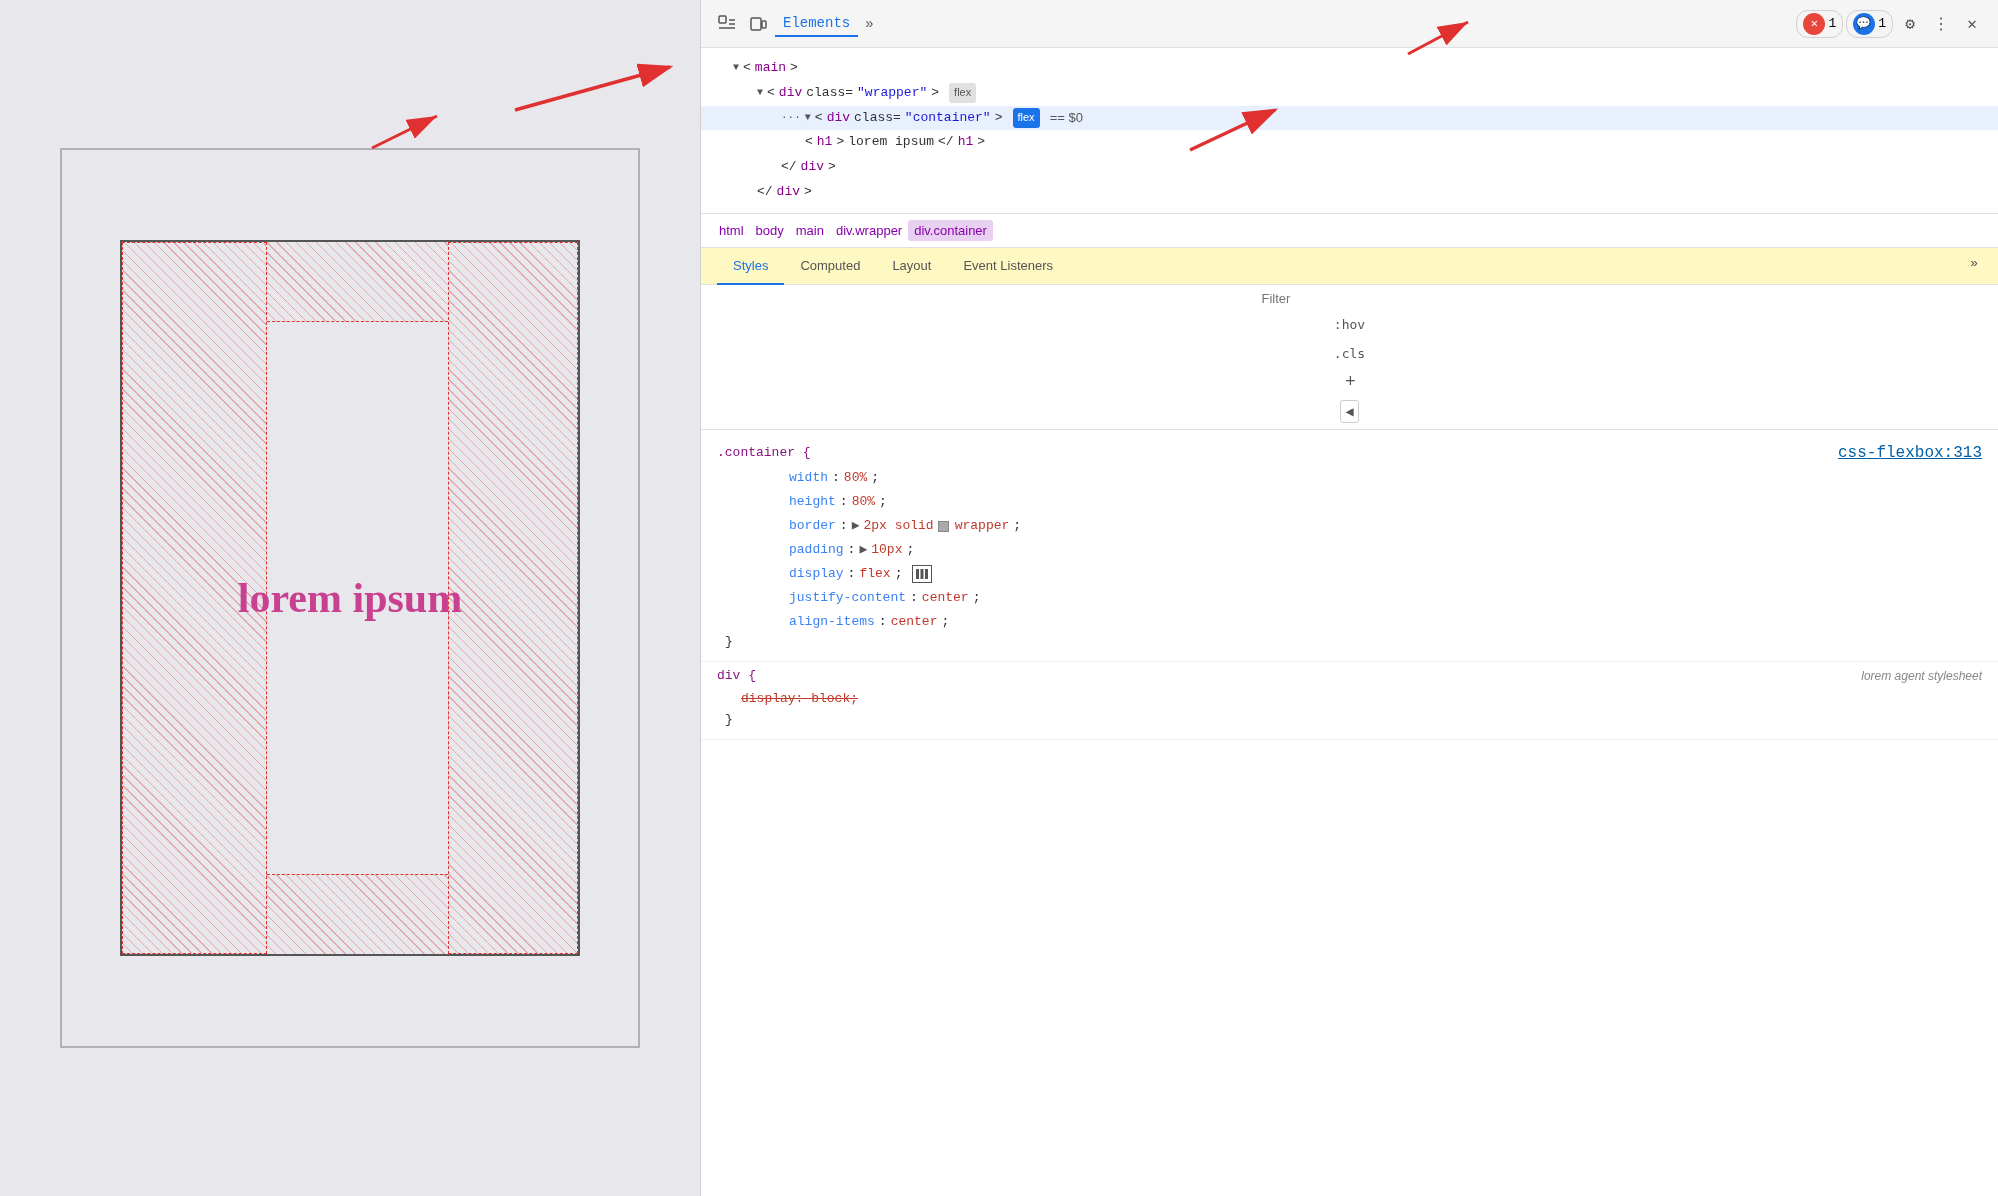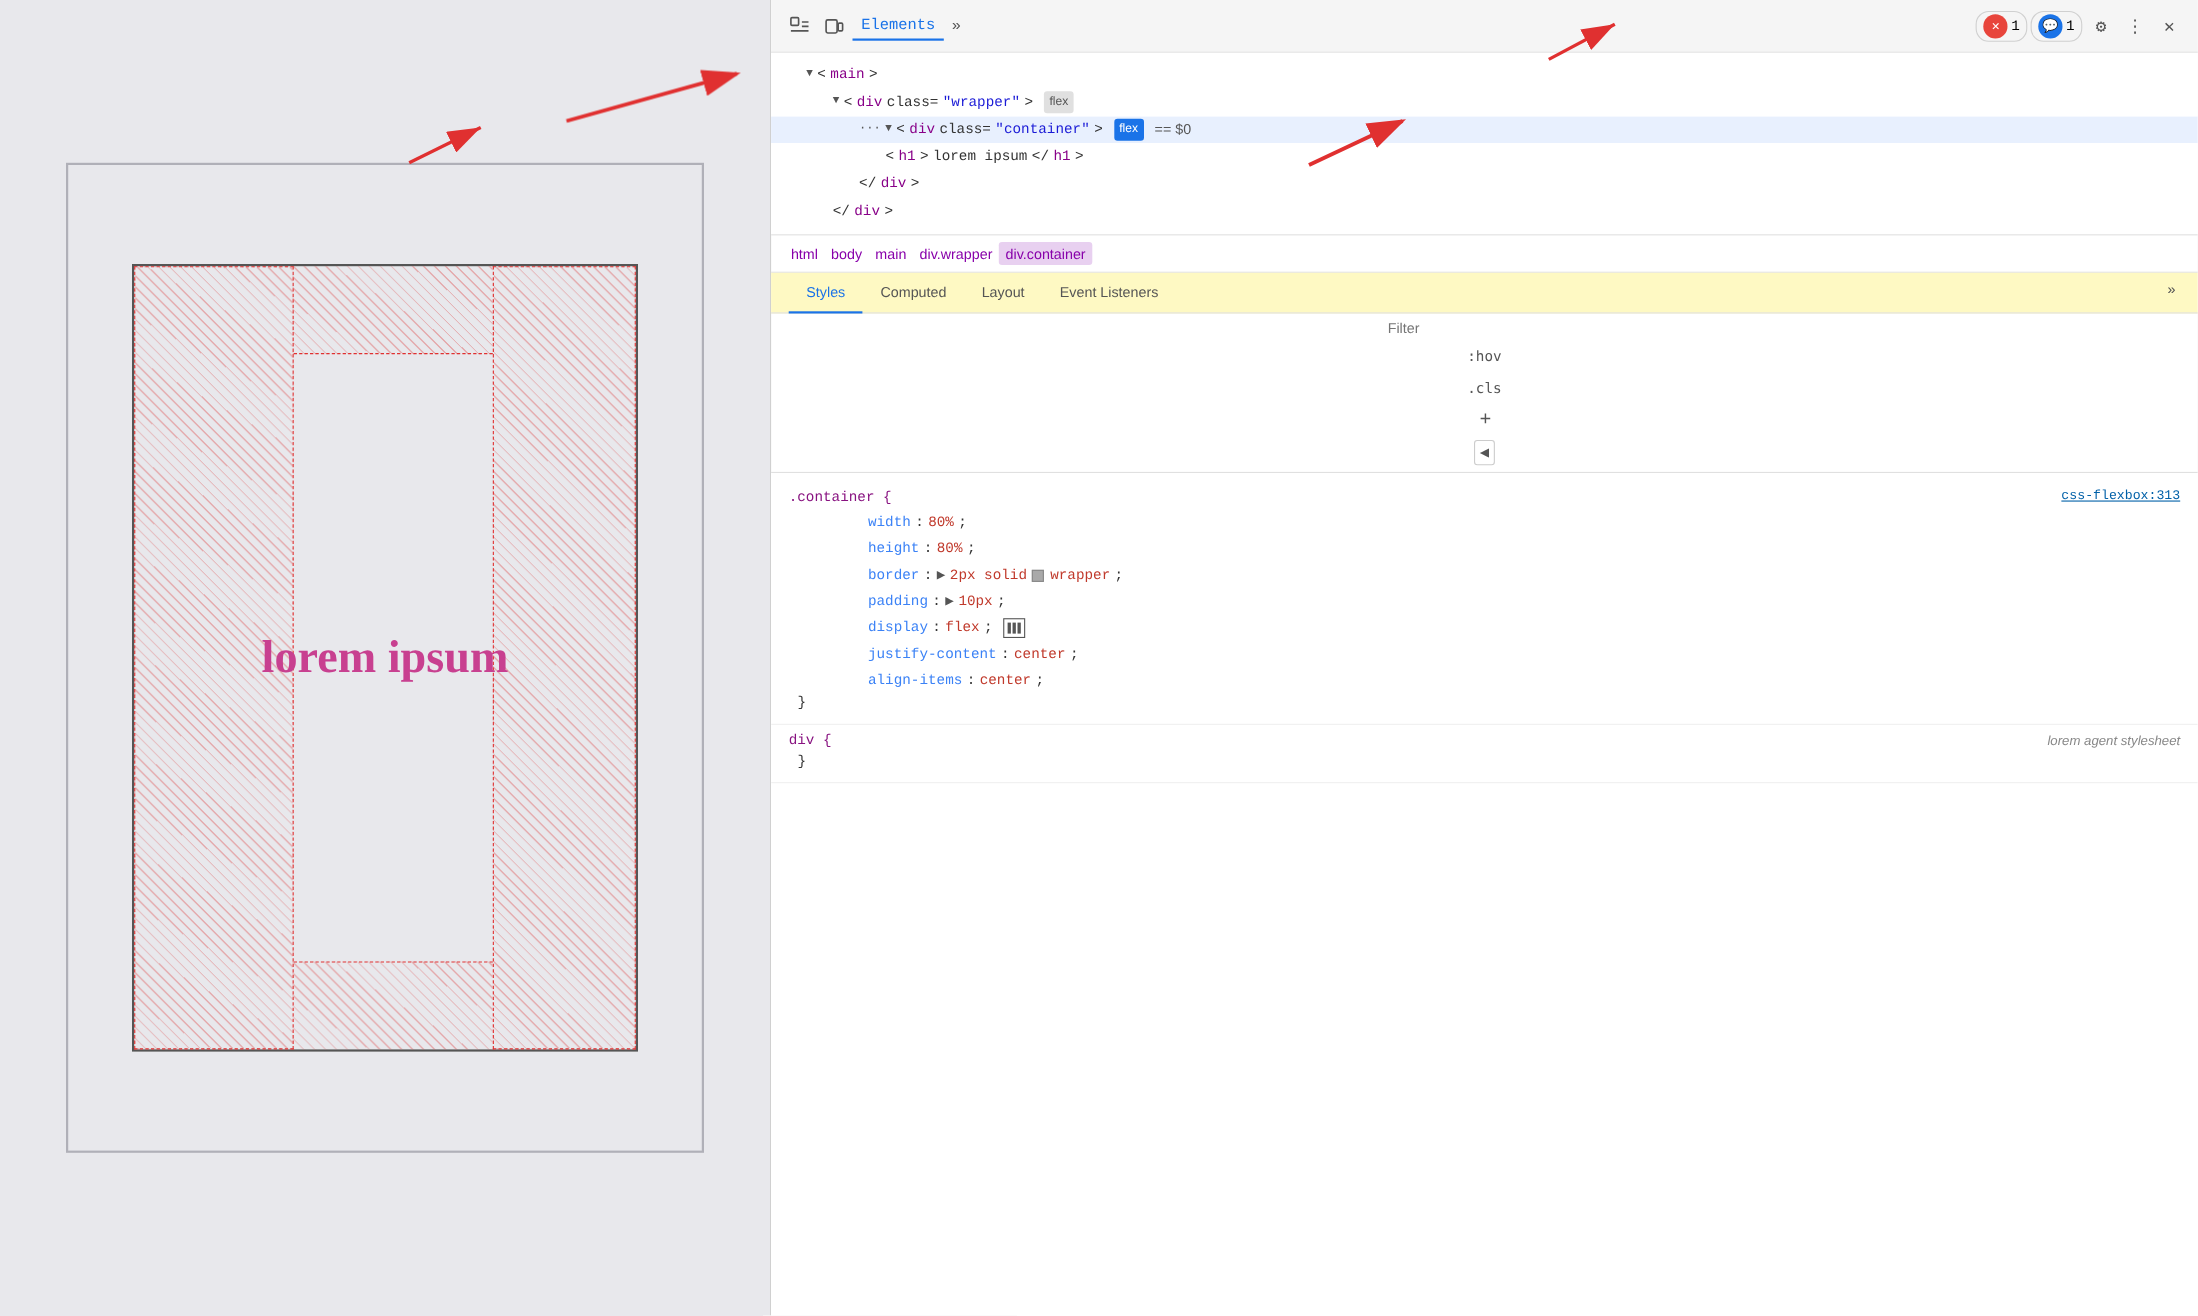--- a/index.html
+++ b/index.html
@@ -398,21 +398,21 @@
       margin-bottom: 4px;
     }
 
     .css-selector {
       color: #881280;
       font-size: 13px;
     }
 
     .css-source {
       color: #0060a8;
-      font-size: 12px;
+      font-size: 16px;
       text-decoration: underline;
       cursor: pointer;
     }
 
     .css-prop-line {
       padding: 1px 0 1px 24px;
       display: flex;
       align-items: center;
       gap: 4px;
       font-size: 13px;
@@ -670,20 +670,23 @@
       </div>
       <div style="padding-left:8px; color:#333; font-size:13px;">}</div>
     </div>
 
     <div class="css-rule-block">
       <div class="css-selector-line">
         <span class="css-selector">div {</span>
         <span class="ua-label">lorem agent stylesheet</span>
       </div>
 
+      <div class="css-prop-line">
+        <span class="css-strikethrough">display: block;</span>
+      </div>
       <div style="padding-left:8px; color:#333; font-size:13px;">}</div>
     </div>
 
   </div>
 
 </div>
 
 <svg style="position:fixed; top:55px; left:505px; z-index:100; pointer-events:none;" width="200" height="70">
   <defs>
     <marker id="ah3" markerWidth="10" markerHeight="7" refX="9" refY="3.5" orient="auto">

